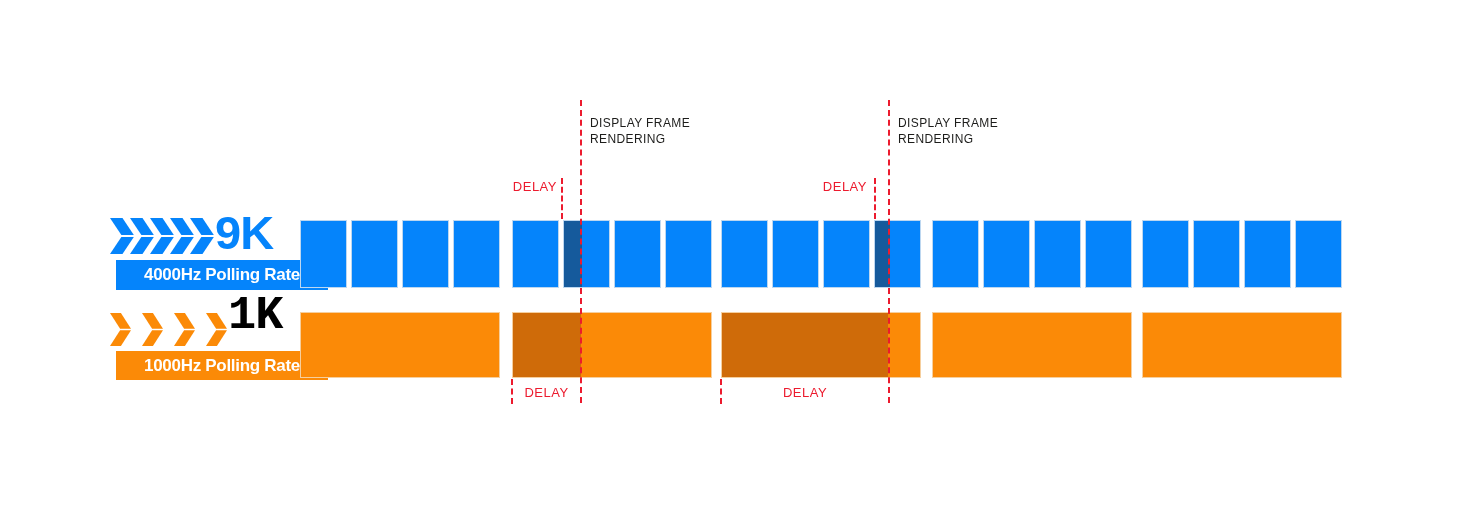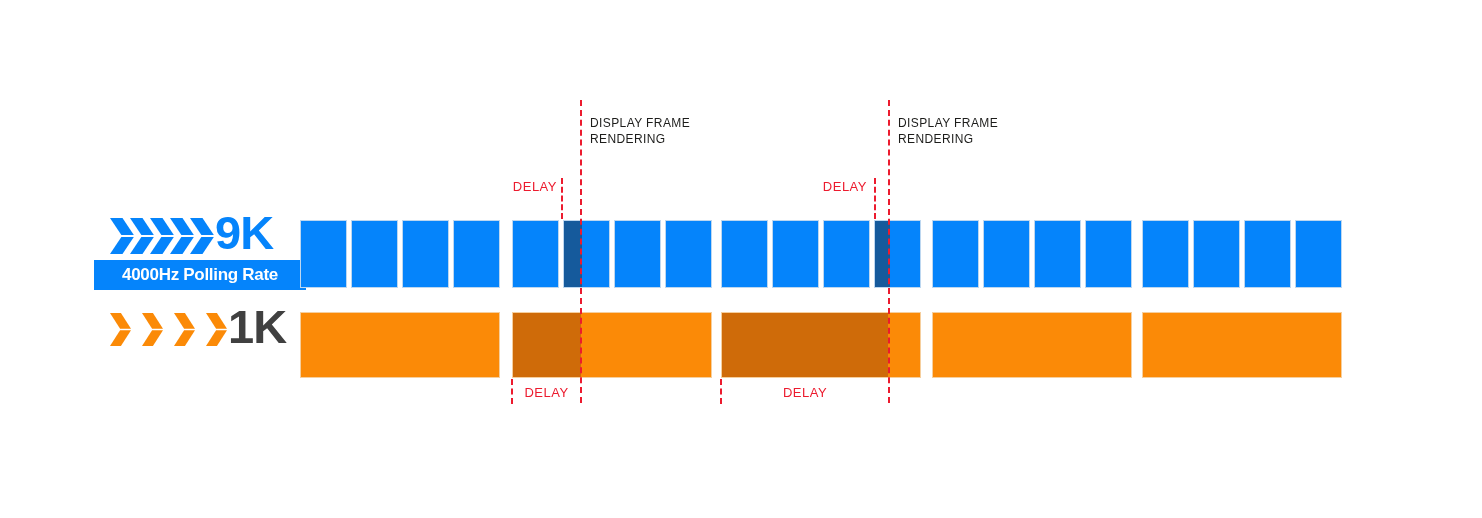--- a/index.html
+++ b/index.html
@@ -12,23 +12,23 @@
   .chev-row.fast { left:110px; top:218px; height:36px; color:#0584FB; }
   .chev-row.slow { left:110px; top:313px; height:33px; color:#FB8A07; gap:11px; }
   .chev { position:relative; flex:none; }
   .chev-row.fast .chev { width:24px; height:36px; margin-right:-4px; }
   .chev-row.slow .chev { width:21px; height:33px; }
   .chev .half { position:absolute; left:0; width:100%; background:currentColor; }
   .chev .top { top:0; height:48%; clip-path:polygon(0 0, 52% 0, 100% 100%, 48% 100%); }
   .chev .bot { bottom:0; height:48%; clip-path:polygon(48% 0, 100% 0, 52% 100%, 0 100%); }
   .big-label { position:absolute; font-size:47px; font-weight:700; letter-spacing:-1px; line-height:1; }
   .big-label.fast { left:215px; top:209px; color:#0584FB; }
-  .big-label.slow { left:228px; top:303px; color:#404040; }
+  .big-label.slow { left:228px; top:292px; color:#000000;font-family:Liberation Mono, monospace; }
   .sub-box {
-    position:absolute; left:94px; width:212px; display:flex;
+    position:absolute; left:116px; width:212px; display:flex;
     align-items:center; justify-content:center; color:#ffffff;
     font-weight:700; font-size:17px; white-space:nowrap; letter-spacing:-0.3px;
   }
   .sub-box.fast { top:260px; height:30px; background:#0584FB; }
   .sub-box.slow { top:351px; height:29px; background:#FB8A07; }
   
   .segment { position:absolute; box-sizing:border-box; }
   .fast-seg { top:220px; height:68px; display:flex; gap:4px; }
   .poll-square {
     position:relative; flex:1; background:#0584FB; box-sizing:border-box;
@@ -104,20 +104,23 @@
       <div class="chev">
         <div class="half top"></div>
         <div class="half bot"></div>
       </div>
       <div class="chev">
         <div class="half top"></div>
         <div class="half bot"></div>
       </div>
     </div>
   <div class="big-label slow">1K</div>
+  <div class="sub-box slow">
+    <span>1000Hz Polling Rate</span>
+  </div>
 
   <div id="fast-track">
       <div class="segment fast-seg" style="left: 300px; width: 200px;">
         <div class="poll-square"></div>
         <div class="poll-square"></div>
         <div class="poll-square"></div>
         <div class="poll-square"></div>
       </div>
       <div class="segment fast-seg" style="left: 512px; width: 200px;">
         <div class="poll-square"></div>

